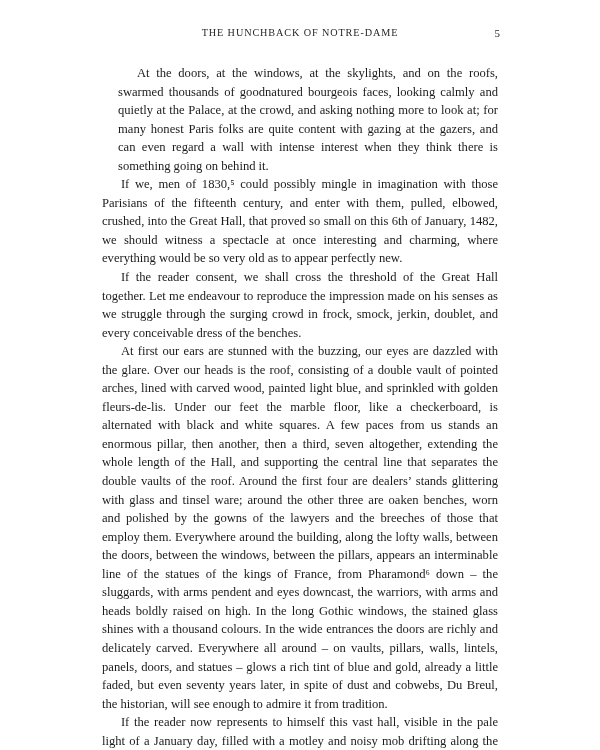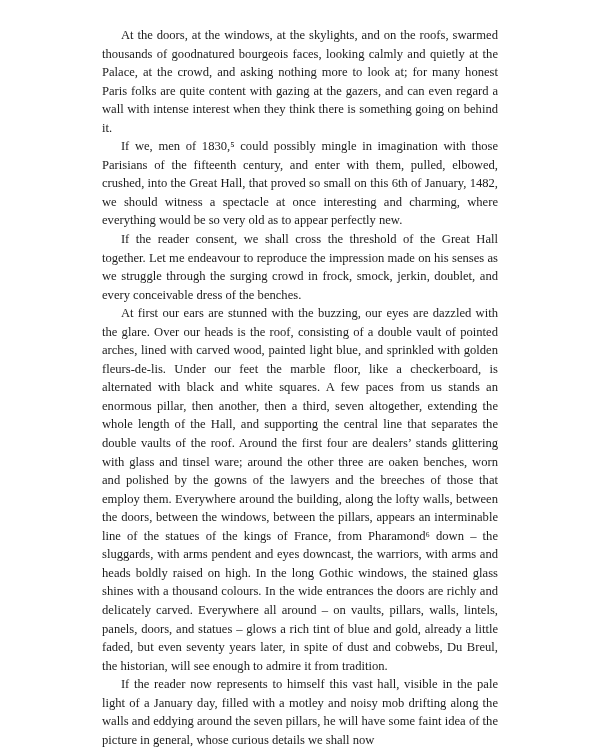--- a/index.html
+++ b/index.html
@@ -48,27 +48,32 @@
     text-align: justify;
     text-justify: inter-word;
     font-size: 12.6px;
     line-height: 18.55px;
     text-indent: 1.5em;
     hyphens: none;
     color: #1b1b1b;
   }
   .body-text p.first {
     text-indent: 1.5em;
+    margin-left: 16px;
   }
 </style>
 </head>
 <body>
 
 <div class="page">
 
+  <div class="running-head">
+    <div class="title">The Hunchback of Notre-Dame</div>
+    <div class="folio">5</div>
+  </div>
 
   <div class="body-text">
     <p class="first">At the doors, at the windows, at the skylights, and on the roofs, swarmed thousands of goodnatured bourgeois faces, looking calmly and quietly at the Palace, at the crowd, and asking nothing more to look at; for many honest Paris folks are quite content with gazing at the gazers, and can even regard a wall with intense interest when they think there is something going on behind it.</p>
     <p>If we, men of 1830,⁵ could possibly mingle in imagination with those Parisians of the fifteenth century, and enter with them, pulled, elbowed, crushed, into the Great Hall, that proved so small on this 6th of January, 1482, we should witness a spectacle at once interesting and charming, where everything would be so very old as to appear perfectly new.</p>
     <p>If the reader consent, we shall cross the threshold of the Great Hall together. Let me endeavour to reproduce the impression made on his senses as we struggle through the surging crowd in frock, smock, jerkin, doublet, and every conceivable dress of the benches.</p>
     <p>At first our ears are stunned with the buzzing, our eyes are dazzled with the glare. Over our heads is the roof, consisting of a double vault of pointed arches, lined with carved wood, painted light blue, and sprinkled with golden fleurs-de-lis. Under our feet the marble floor, like a checkerboard, is alternated with black and white squares. A few paces from us stands an enormous pillar, then another, then a third, seven altogether, extending the whole length of the Hall, and supporting the central line that separates the double vaults of the roof. Around the first four are dealers’ stands glittering with glass and tinsel ware; around the other three are oaken benches, worn and polished by the gowns of the lawyers and the breeches of those that employ them. Everywhere around the building, along the lofty walls, between the doors, between the windows, between the pillars, appears an interminable line of the statues of the kings of France, from Pharamond⁶ down – the sluggards, with arms pendent and eyes downcast, the warriors, with arms and heads boldly raised on high. In the long Gothic windows, the stained glass shines with a thousand colours. In the wide entrances the doors are richly and delicately carved. Everywhere all around – on vaults, pillars, walls, lintels, panels, doors, and statues – glows a rich tint of blue and gold, already a little faded, but even seventy years later, in spite of dust and cobwebs, Du Breul, the historian, will see enough to admire it from tradition.</p>
     <p>If the reader now represents to himself this vast hall, visible in the pale light of a January day, filled with a motley and noisy mob drifting along the walls and eddying around the seven pillars, he will have some faint idea of the picture in general, whose curious details we shall now</p>
   </div>
 
 </div>

